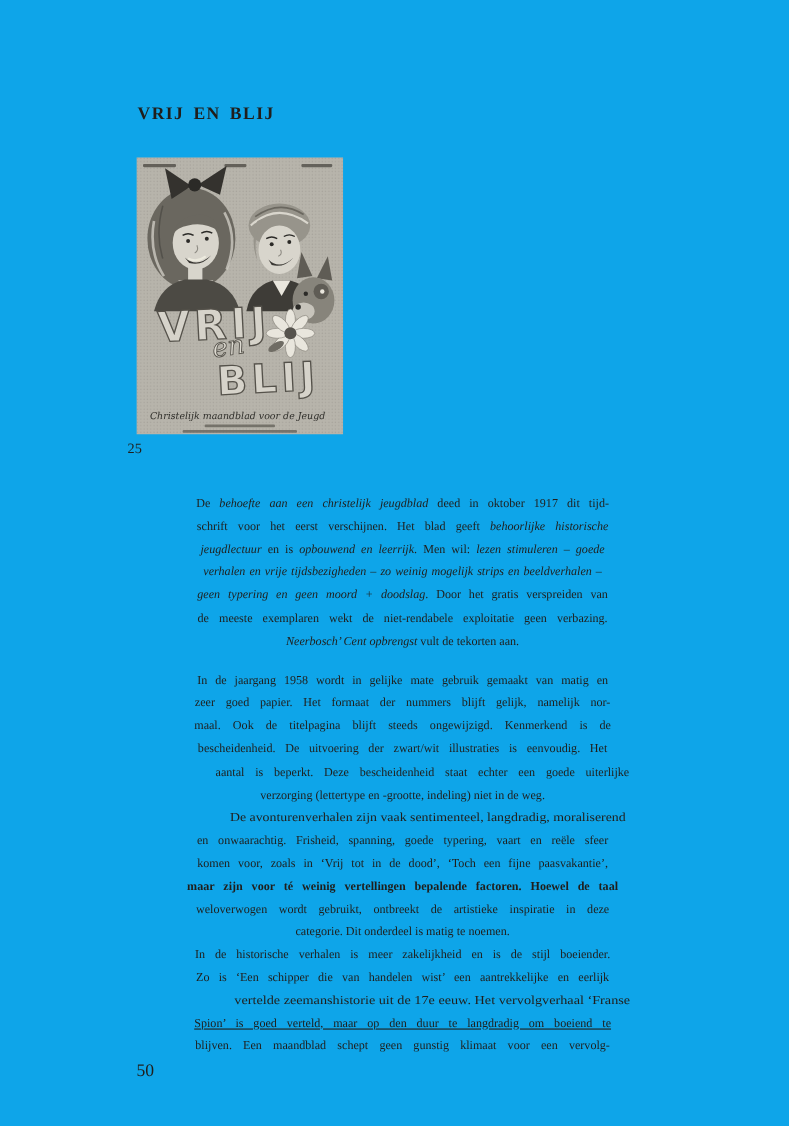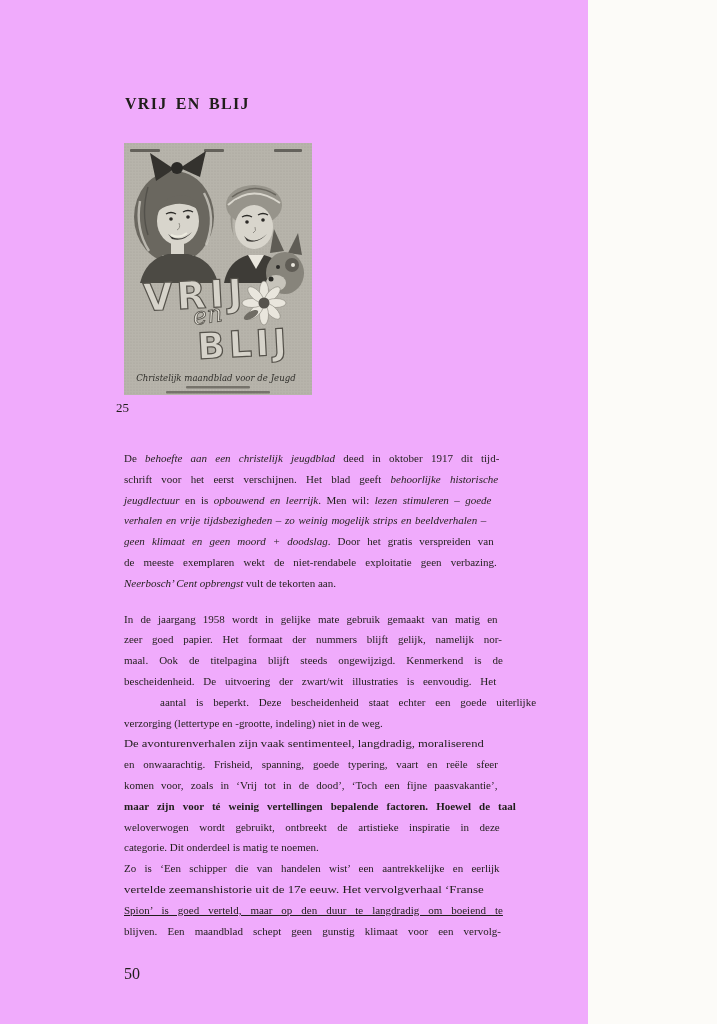--- a/index.html
+++ b/index.html
@@ -1,23 +1,24 @@
 <!DOCTYPE html>
 <html><head>
 <meta charset="utf-8">
 <style>
   html, body { margin: 0; padding: 0; background: #fcfbf8; }
   .page {
     position: relative;
-    width: 588px;
+    width: 717px;
     height: 1024px;
-    background: #f0abfc;
+    background: #0ea5e9;
     overflow: hidden;
     font-family: "Liberation Serif", "DejaVu Serif", serif;
     color: #201e1b;
+    text-align: center;
   }
   .heading {
     position: absolute;
     left: 125px;
     top: 95px;
     margin: 0;
     font-size: 16px;
     font-weight: bold;
     letter-spacing: 1.3px;
     word-spacing: 3px;
@@ -160,21 +161,21 @@
 
   <div class="caption">25</div>
 
   <div class="bodytext">
     <div class="block">
       <div class="para">
           <div class="line full"><span class="cnt" style="word-spacing: 5.48438px;"><span>De </span><em>behoefte aan een christelijk jeugdblad</em><span> deed in oktober 1917 dit tijd-</span></span></div>
           <div class="line full"><span class="cnt" style="word-spacing: 6.4809px;"><span>schrift voor het eerst verschijnen. Het blad geeft </span><em>behoorlijke historische</em></span></div>
           <div class="line full"><span class="cnt" style="word-spacing: 2.72727px;"><em>jeugdlectuur</em><span> en is </span><em>opbouwend en leerrijk</em><span>. Men wil: </span><em>lezen stimuleren – goede</em></span></div>
           <div class="line full"><span class="cnt" style="word-spacing: 0.900568px;"><em>verhalen en vrije tijdsbezigheden – zo weinig mogelijk strips en beeldverhalen –</em></span></div>
-          <div class="line full"><span class="cnt" style="word-spacing: 4.36364px;"><em>geen klimaat en geen moord + doodslag</em><span>. Door het gratis verspreiden van</span></span></div>
+          <div class="line full"><span class="cnt" style="word-spacing: 4.36364px;"><em>geen typering en geen moord + doodslag</em><span>. Door het gratis verspreiden van</span></span></div>
           <div class="line full"><span class="cnt" style="word-spacing: 6.32031px;"><span>de meeste exemplaren wekt de niet-rendabele exploitatie geen verbazing.</span></span></div>
           <div class="line"><span class="cnt"><em>Neerbosch’ Cent opbrengst</em><span> vult de tekorten aan.</span></span></div>
         </div>
     </div>
     <div class="block">
       <div class="para">
           <div class="line full"><span class="cnt" style="word-spacing: 4.47005px;"><span>In de jaargang 1958 wordt in gelijke mate gebruik gemaakt van matig en</span></span></div>
           <div class="line full"><span class="cnt" style="word-spacing: 7.0125px;"><span>zeer goed papier. Het formaat der nummers blijft gelijk, namelijk nor-</span></span></div>
           <div class="line full"><span class="cnt" style="word-spacing: 8.25694px;"><span>maal. Ook de titelpagina blijft steeds ongewijzigd. Kenmerkend is de</span></span></div>
           <div class="line full"><span class="cnt" style="word-spacing: 6.05469px;"><span>bescheidenheid. De uitvoering der zwart/wit illustraties is eenvoudig. Het</span></span></div>
@@ -183,20 +184,21 @@
         </div>
       <div class="para">
           <div class="line full"><span class="cnt" style="transform-origin: left center; transform: scaleX(1.1459);"><span>De avonturenverhalen zijn vaak sentimenteel, langdradig, moraliserend</span></span></div>
           <div class="line full"><span class="cnt" style="word-spacing: 6.07118px;"><span>en onwaarachtig. Frisheid, spanning, goede typering, vaart en reële sfeer</span></span></div>
           <div class="line full"><span class="cnt" style="word-spacing: 4.41797px;"><span>komen voor, zoals in ‘Vrij tot in de dood’, ‘Toch een fijne paasvakantie’,</span></span></div>
           <div class="line full"><span class="cnt" style="word-spacing: 5.30156px; font-weight: bold;"><span>maar zijn voor té weinig vertellingen bepalende factoren. Hoewel de taal</span></span></div>
           <div class="line full"><span class="cnt" style="word-spacing: 7.75195px;"><span>weloverwogen wordt gebruikt, ontbreekt de artistieke inspiratie in deze</span></span></div>
           <div class="line"><span class="cnt"><span>categorie. Dit onderdeel is matig te noemen.</span></span></div>
         </div>
       <div class="para">
+          <div class="line full"><span class="cnt" style="word-spacing: 6.27273px;"><span>In de historische verhalen is meer zakelijkheid en is de stijl boeiender.</span></span></div>
           <div class="line full"><span class="cnt" style="word-spacing: 5.59091px;"><span>Zo is ‘Een schipper die van handelen wist’ een aantrekkelijke en eerlijk</span></span></div>
           <div class="line full"><span class="cnt" style="transform-origin: left center; transform: scaleX(1.17489);"><span>vertelde zeemanshistorie uit de 17e eeuw. Het vervolgverhaal ‘Franse</span></span></div>
           <div class="line full"><span class="cnt" style="word-spacing: 6.21484px; text-decoration: underline;"><span>Spion’ is goed verteld, maar op den duur te langdradig om boeiend te</span></span></div>
           <div class="line full"><span class="cnt" style="word-spacing: 7.39062px;"><span>blijven. Een maandblad schept geen gunstig klimaat voor een vervolg-</span></span></div>
         </div>
     </div>
   </div>
 
   <div class="pagenum">50</div>
 

